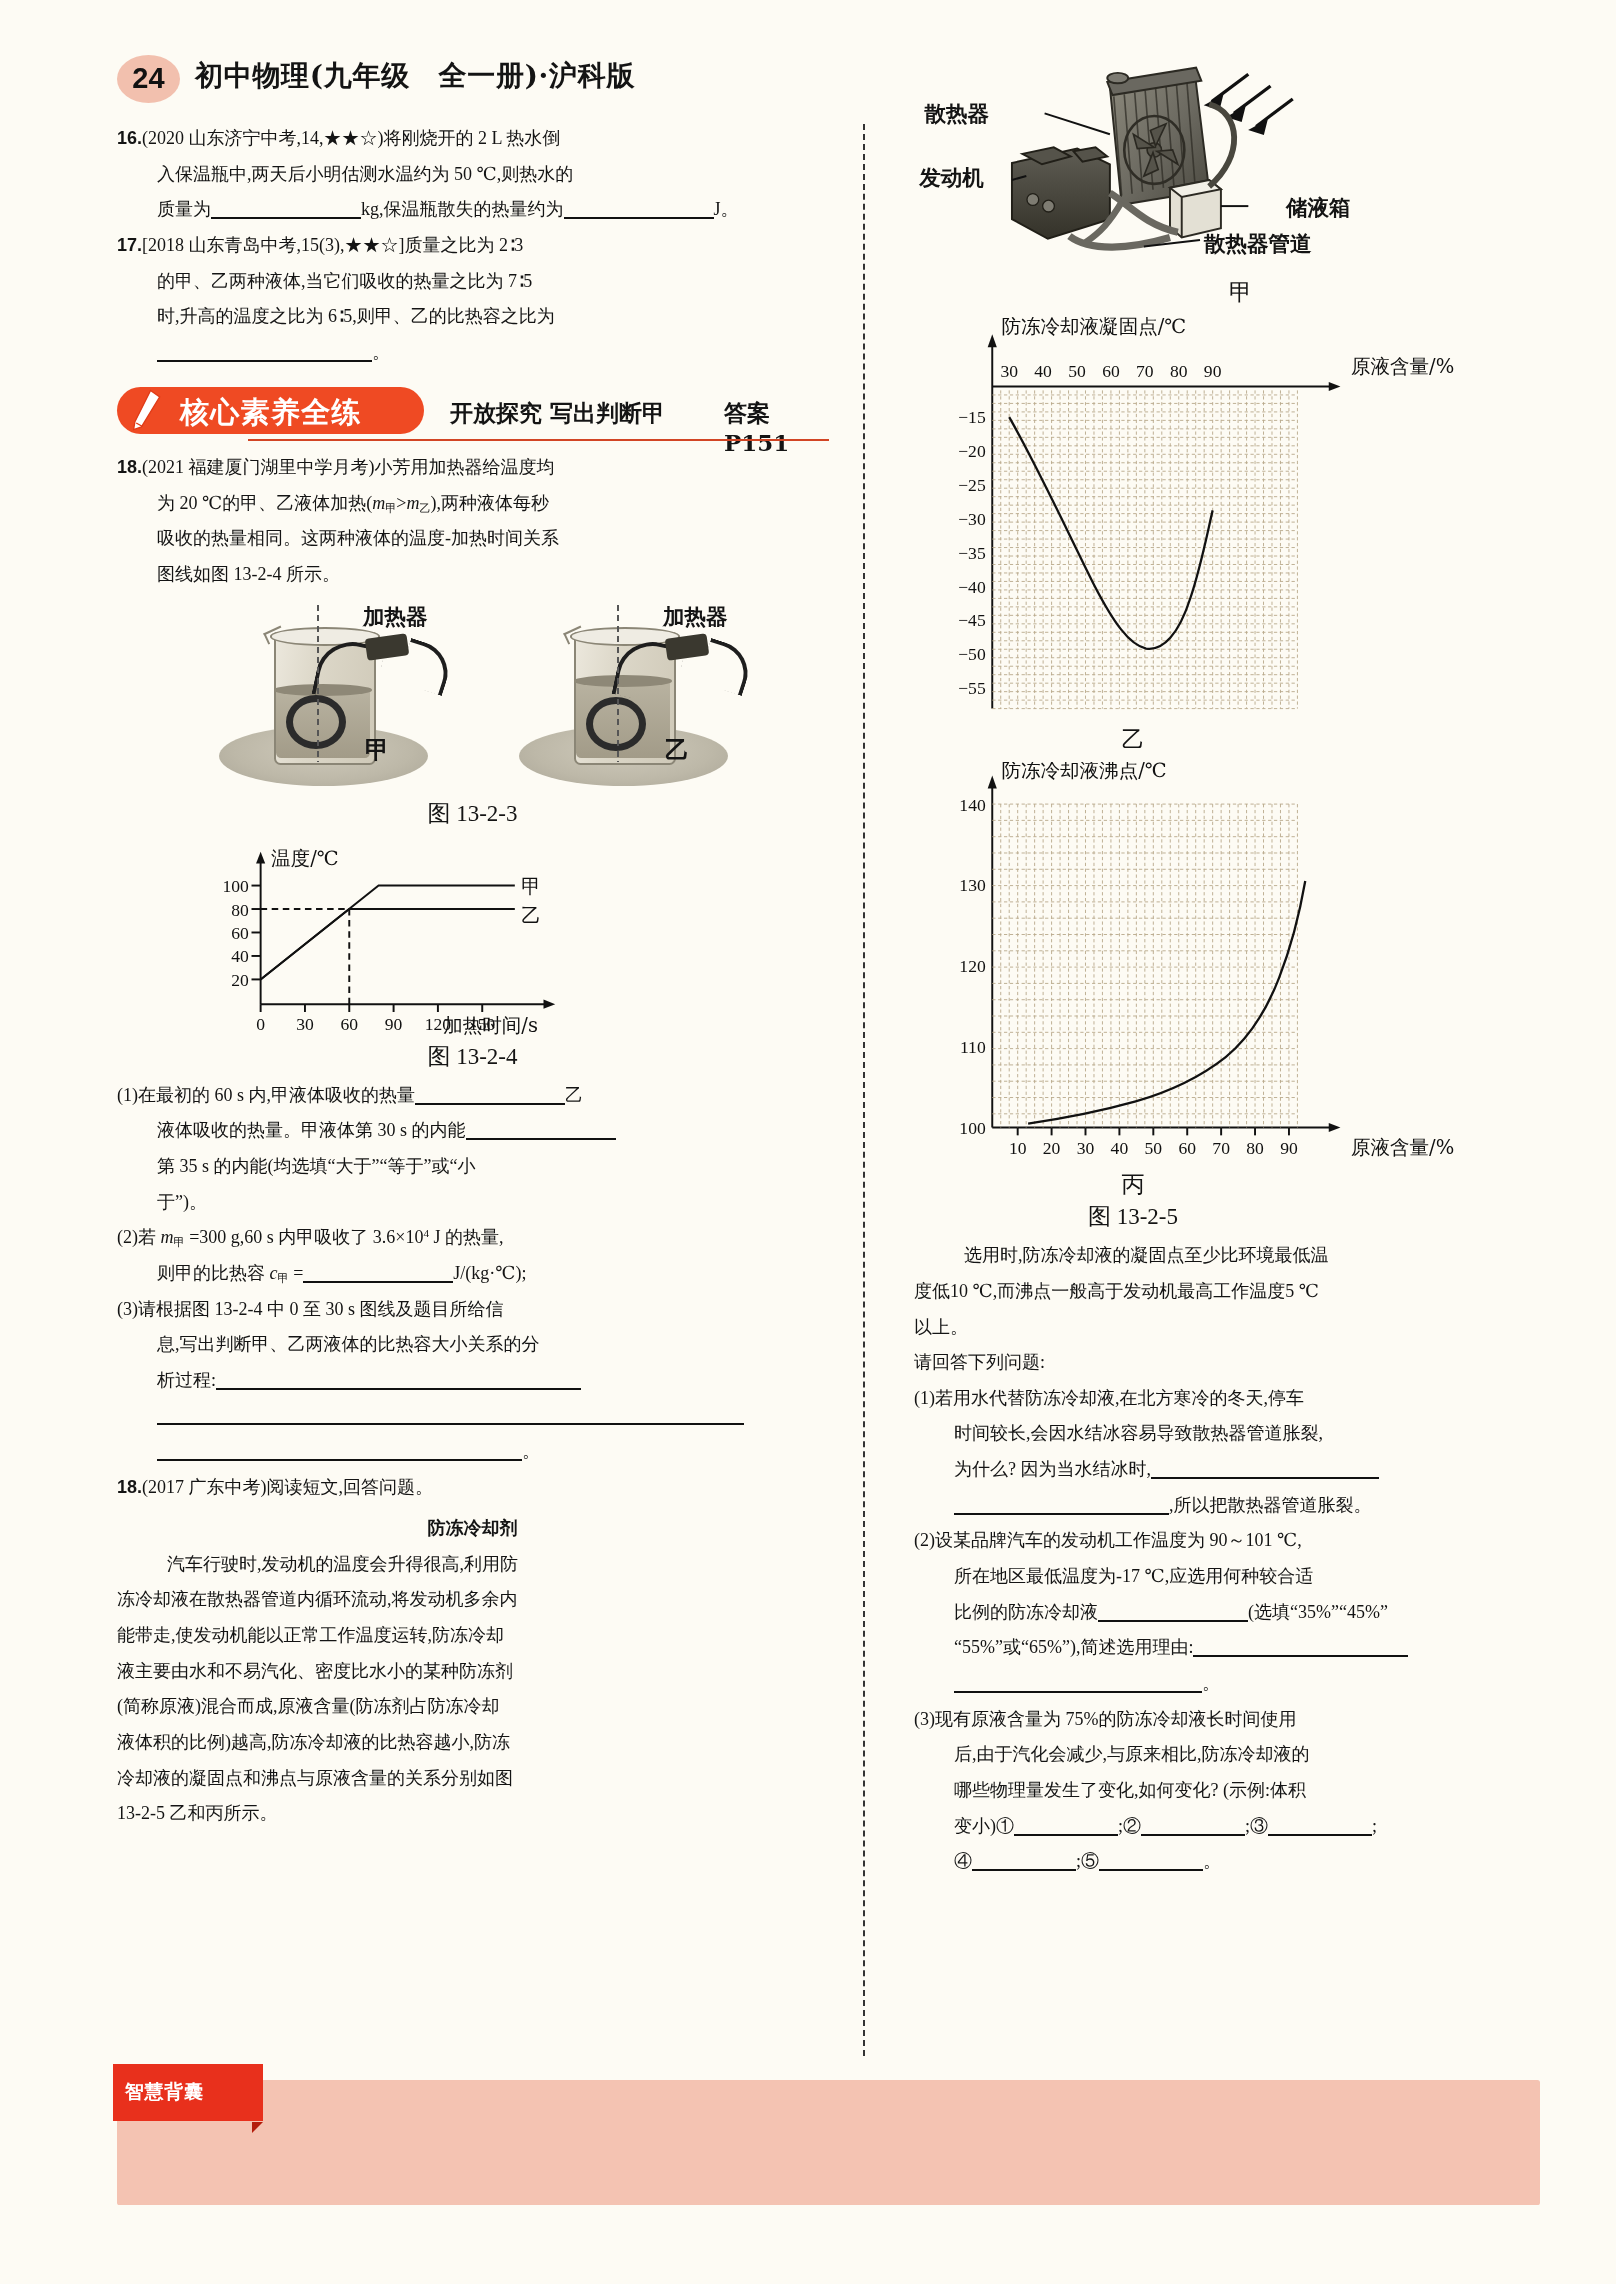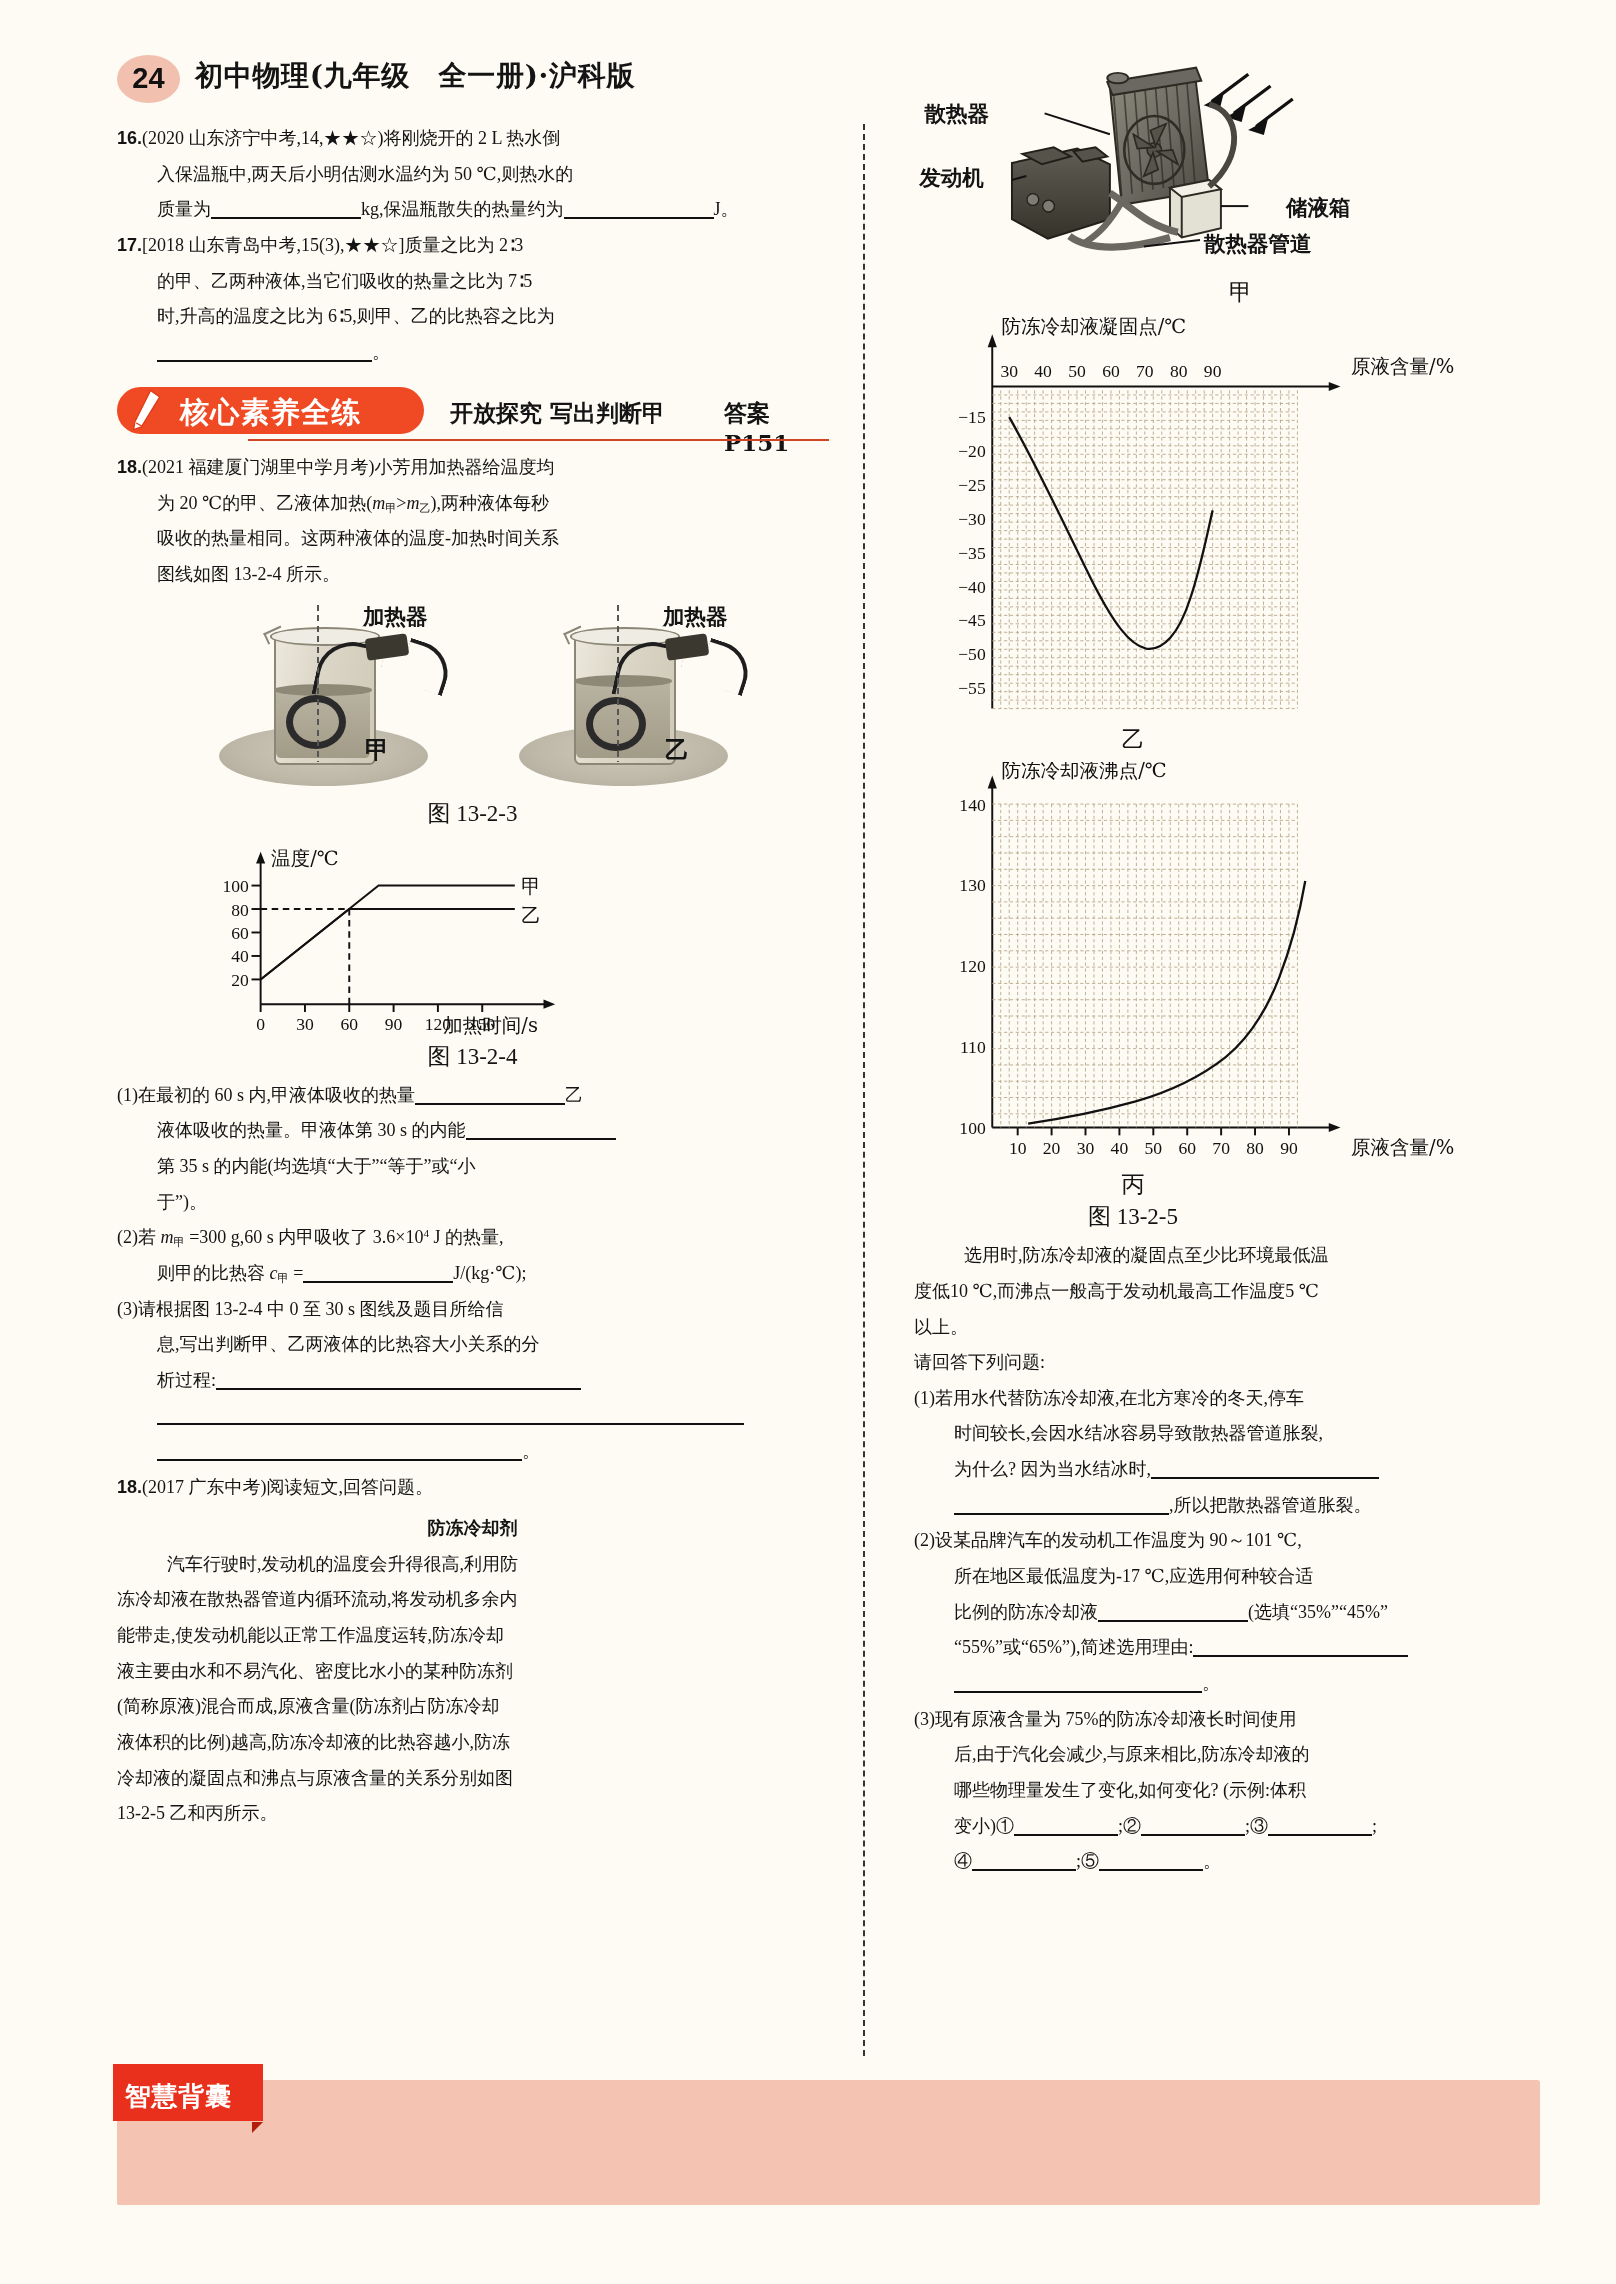--- a/index.html
+++ b/index.html
@@ -99,21 +99,21 @@
 
   
   .gridchart{position:relative;}
 
   
   .tipbox{position:absolute;left:117px;top:2080px;width:1423px;height:125px;
     background:#f4c3b2;border-radius:2.6px;}
   .tip-tab{position:absolute;left:-3.9px;top:-15.7px;width:150px;height:57px;background:#e8301c;}
   .tip-tab:after{content:"";position:absolute;right:0;bottom:-11.7px;border-left:11.7px solid #b31d0c;
     border-bottom:11.7px solid transparent;}
-  .tip-tab-label{position:absolute;left:11.7px;top:14.4px;font-size:26px;font-weight:bold;color:#fff;
+  .tip-tab-label{position:absolute;left:11.7px;top:14.4px;font-size:19px;font-weight:bold;color:#fff;
     font-family:"DejaVu Serif",serif;letter-spacing:0.7px;text-align:center;}
   .tip-body{position:absolute;left:39px;top:55px;width:1357px;font-size:20px;line-height:1.75;
     font-weight:bold;}
   .tip-lead{margin-right:22px;}
 </style>
 </head>
 <body>
 
 <div class="page">
 

